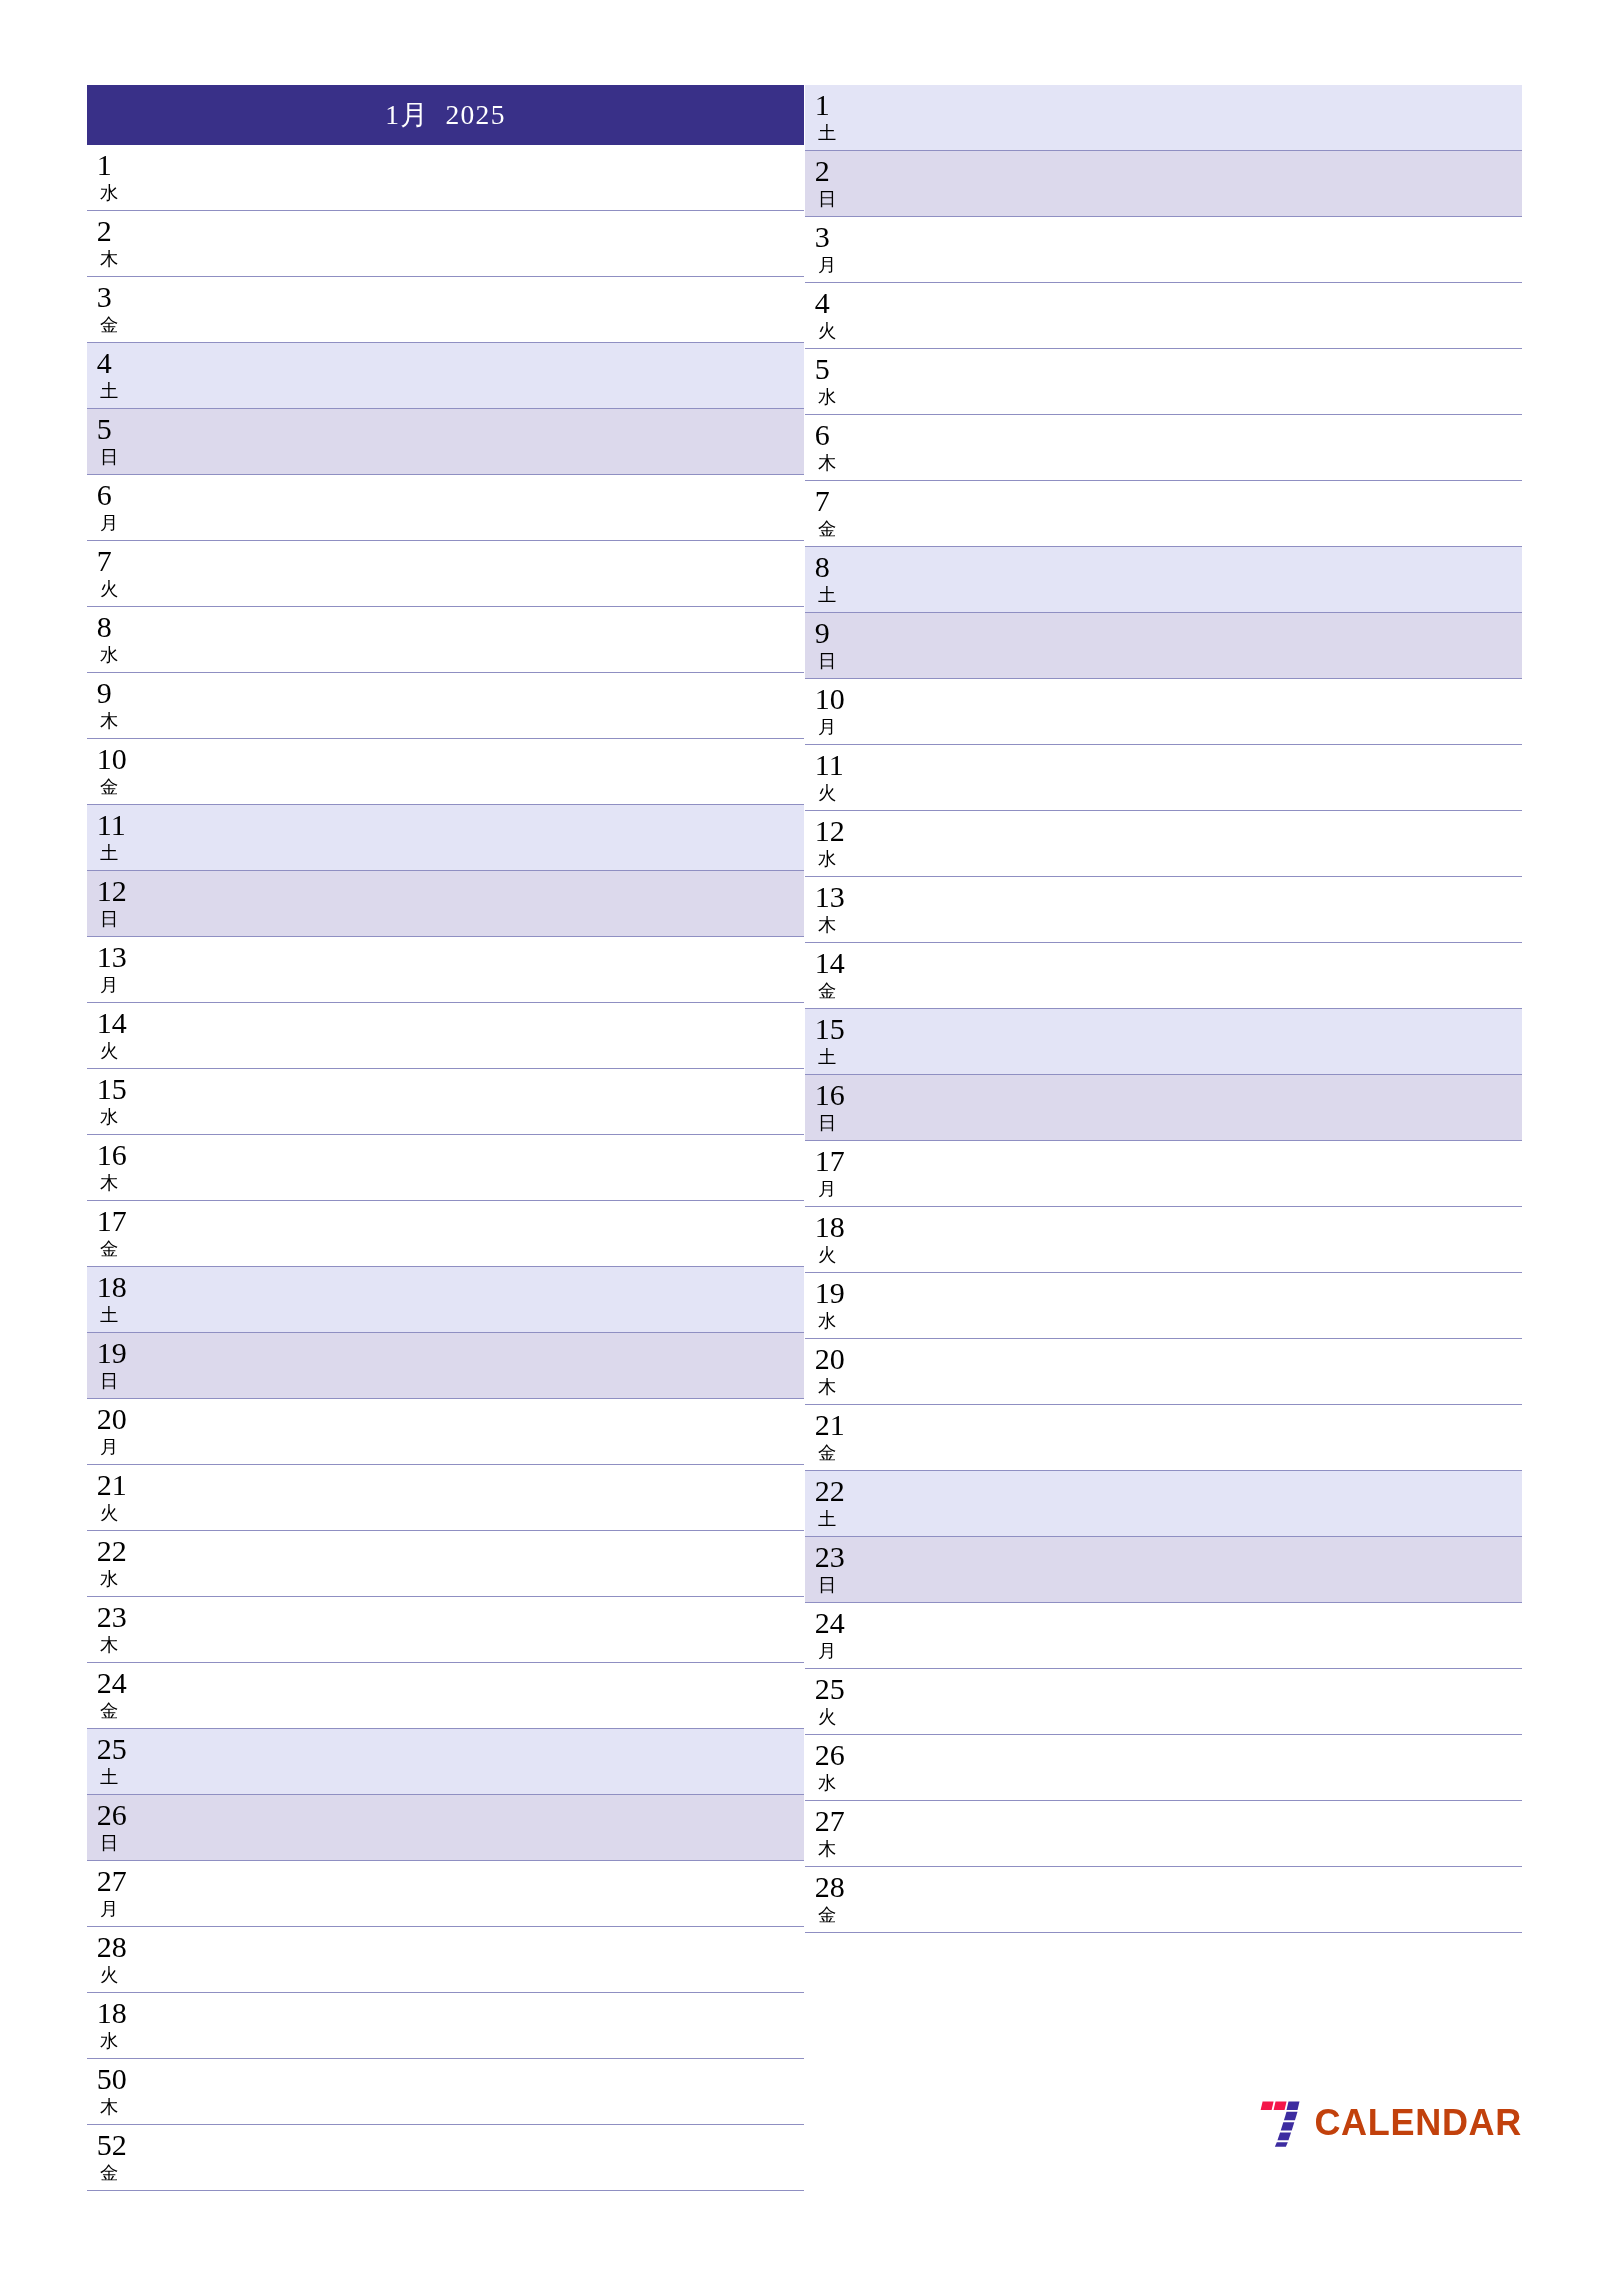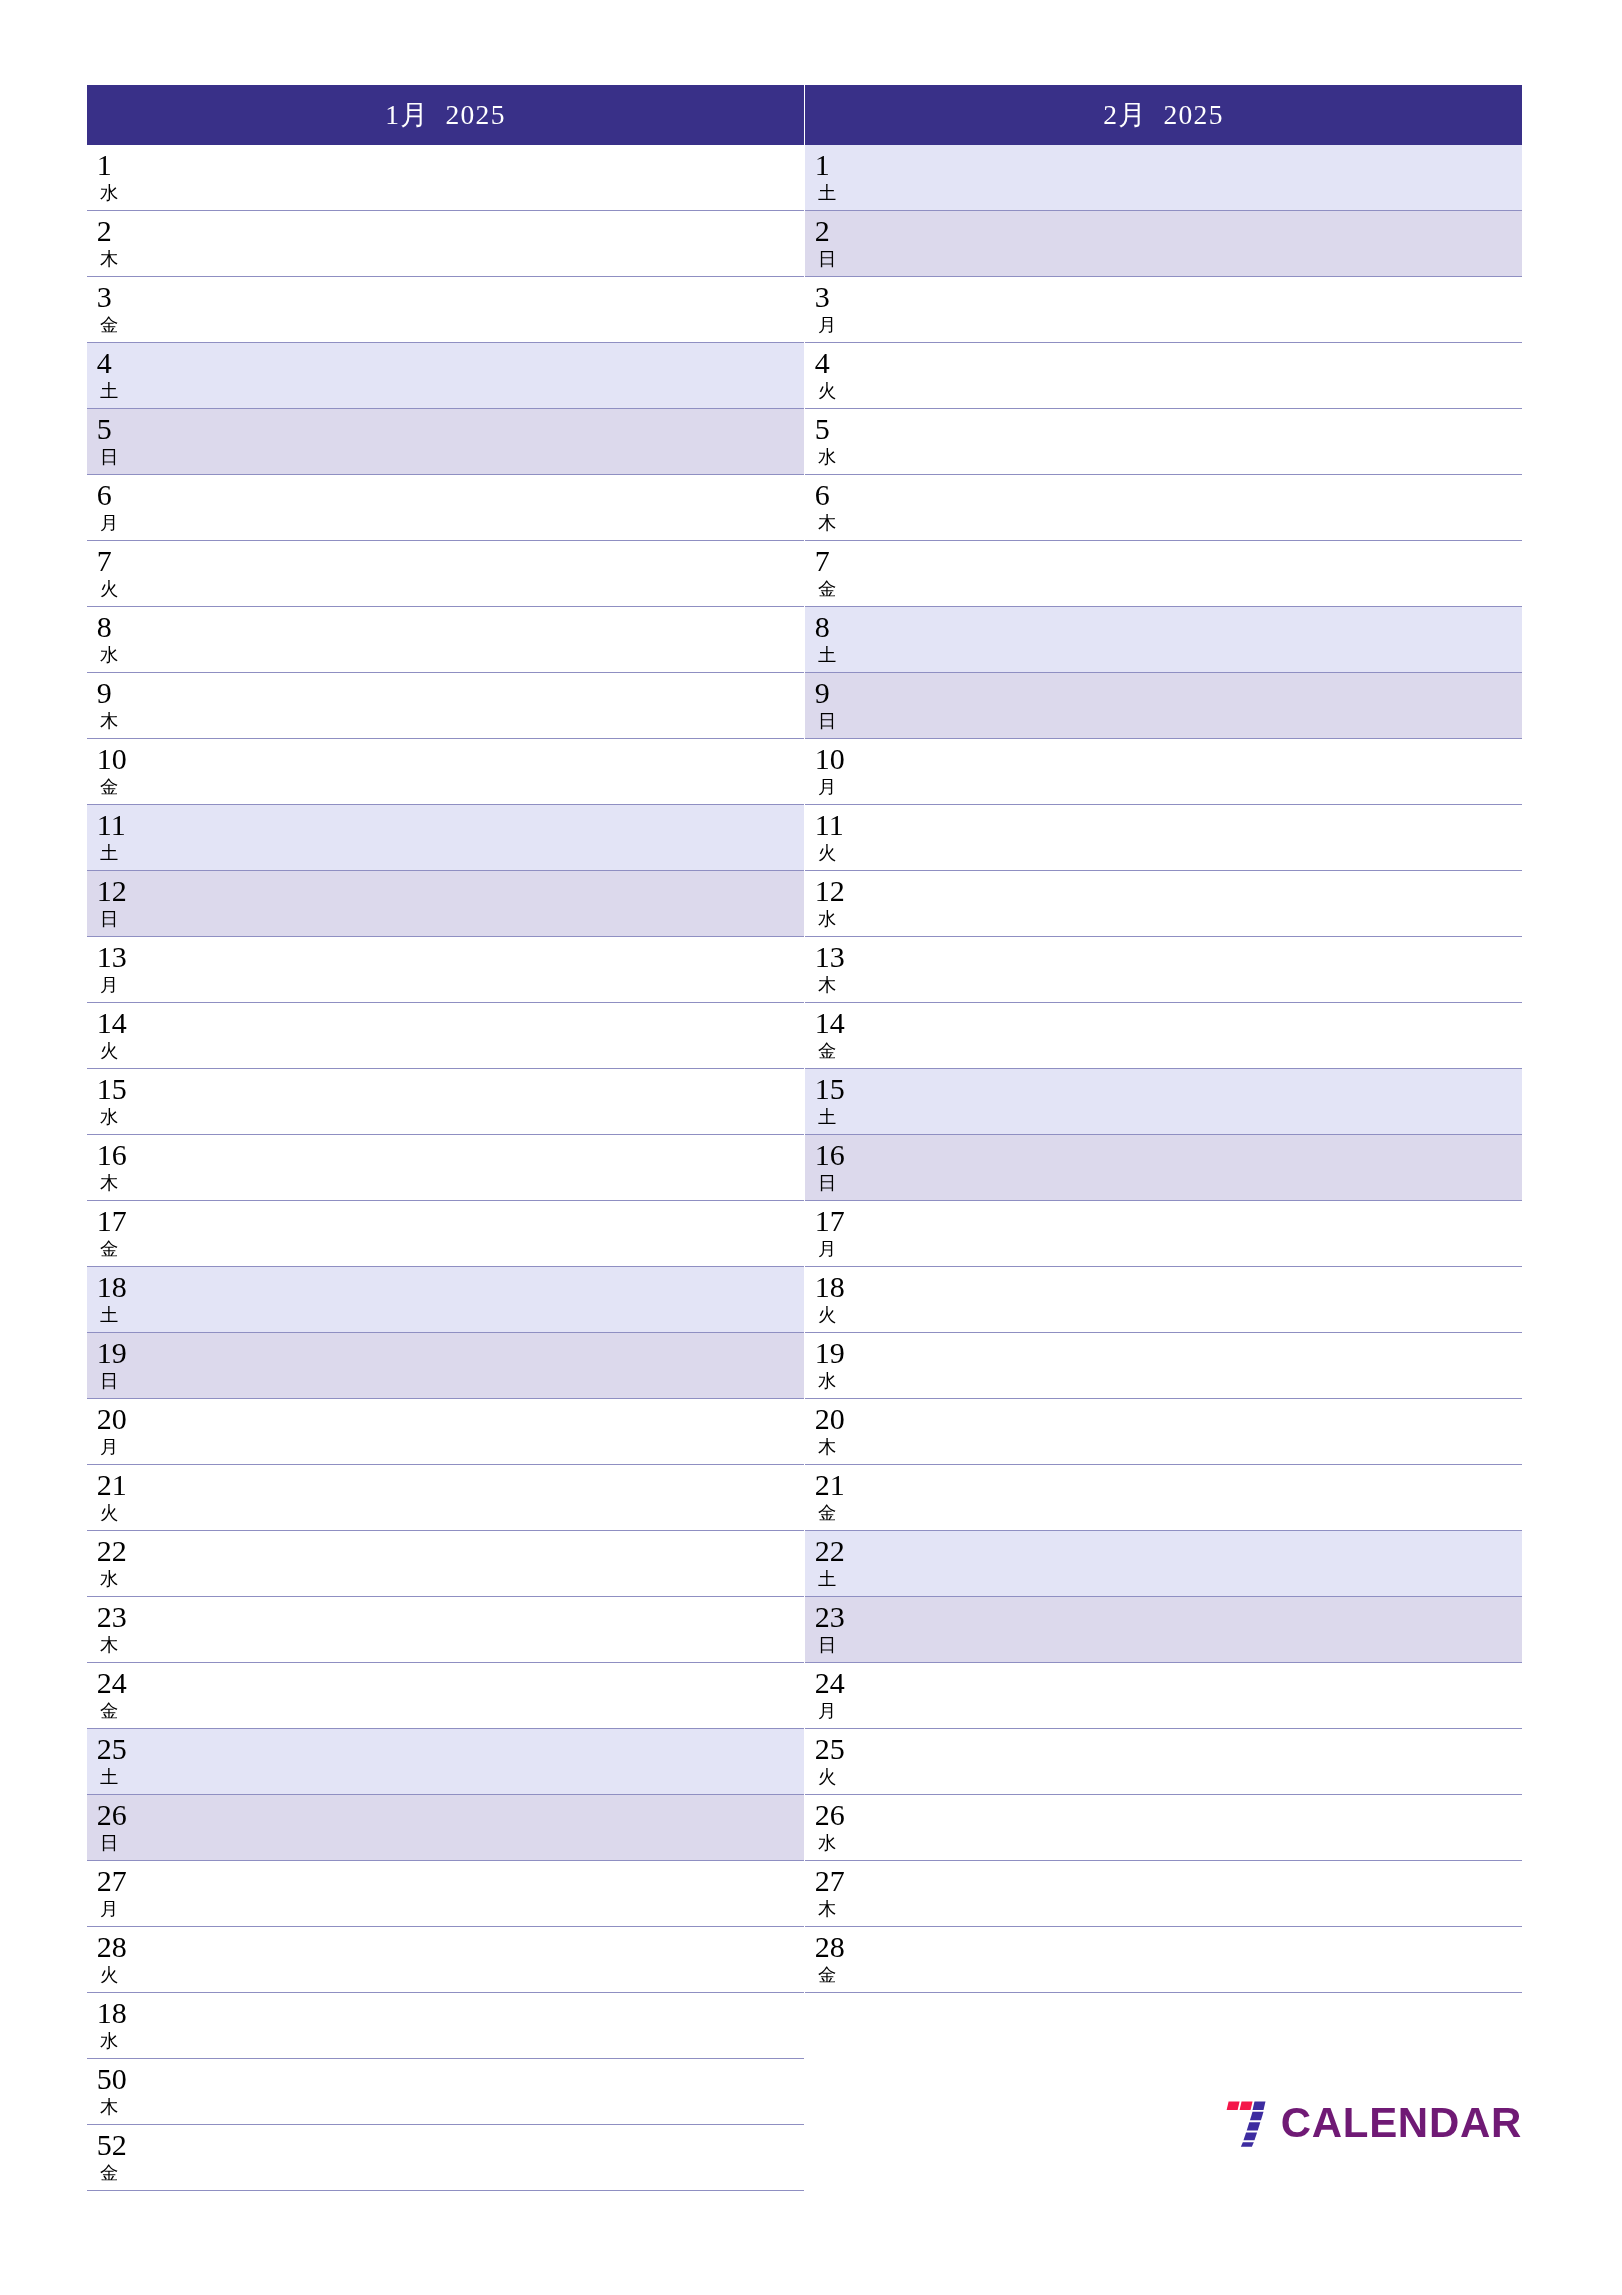--- a/index.html
+++ b/index.html
@@ -101,23 +101,23 @@
     height: 52px;
   }
   .brand-mark {
     width: 44px;
     height: 47px;
     display: block;
   }
   .brand-text {
     font-family: "Liberation Sans", "DejaVu Sans", sans-serif;
     font-weight: bold;
-    font-size: 42px;
+    font-size: 36px;
     letter-spacing: 0.7px;
-    color: #701a75;
+    color: #c2410c;
     line-height: 1;
   }
 </style>
 </head>
 <body>
 
 <div class="page">
 
   <div class="month-col">
     <div class="month-header">
@@ -245,23 +245,20 @@
           <span class="day-wd">木</span>
         </div>
         <div class="day-row">
           <span class="day-num">52</span>
           <span class="day-wd">金</span>
         </div>
       </div>
   </div>
 
   <div class="month-col">
-    <div class="month-header">
-      <span class="month-title">2月  2025</span>
-    </div>
     <div class="days">
         <div class="day-row sat">
           <span class="day-num">1</span>
           <span class="day-wd">土</span>
         </div>
         <div class="day-row sun">
           <span class="day-num">2</span>
           <span class="day-wd">日</span>
         </div>
         <div class="day-row">

